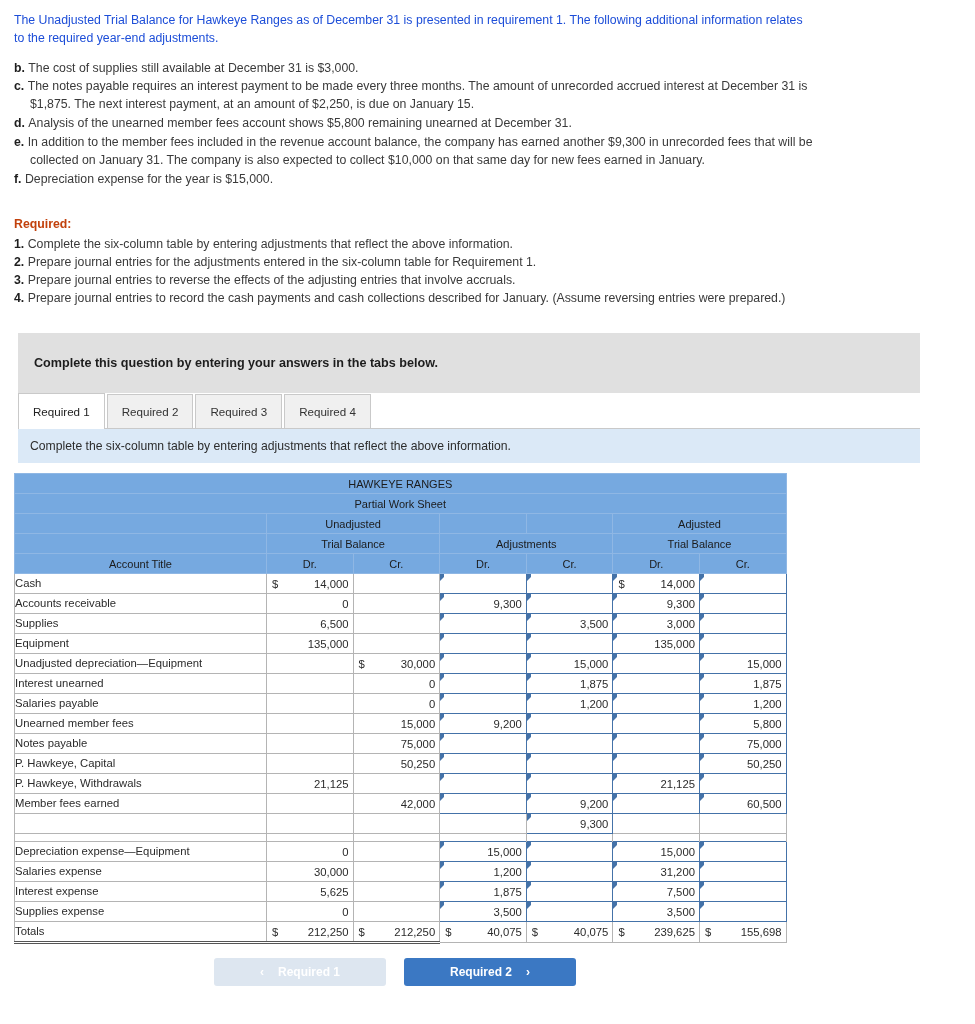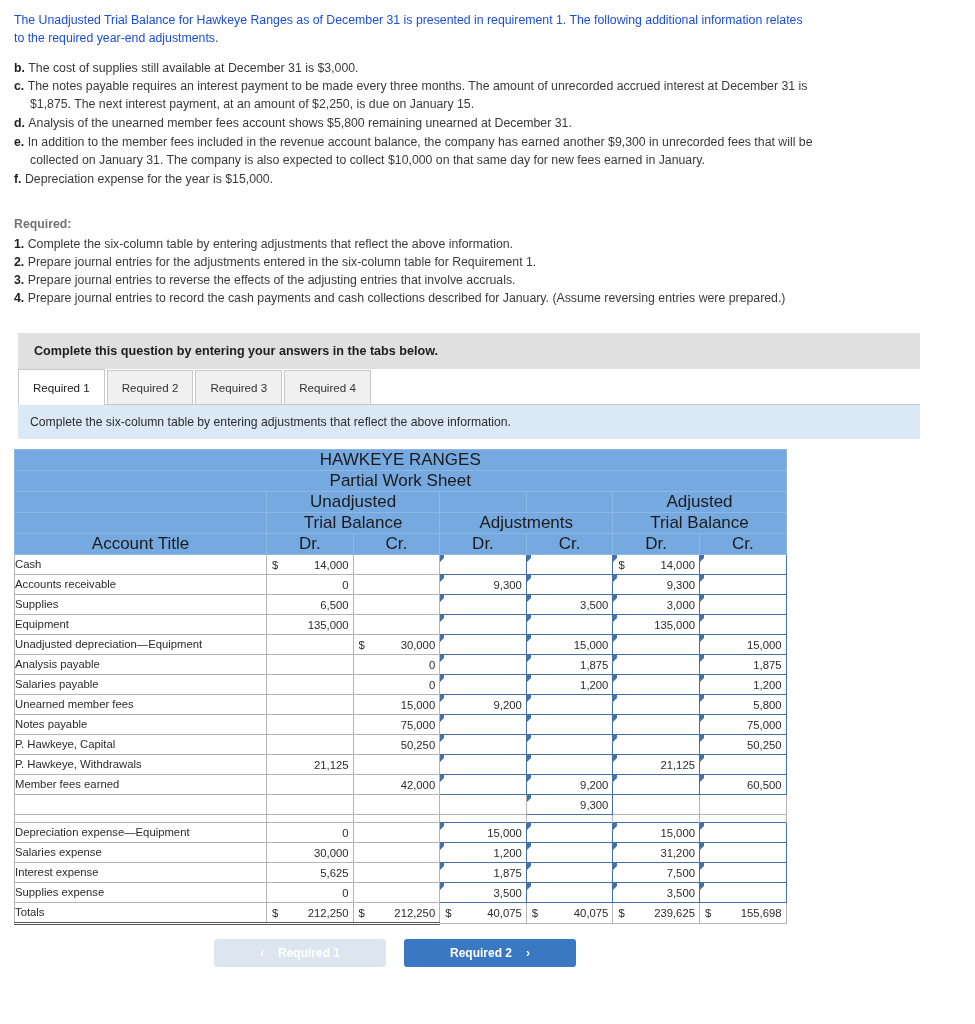--- a/index.html
+++ b/index.html
@@ -19,29 +19,29 @@
     color: #1d4ed8;
     padding: 12px 160px 0 14px;
   }
   .intro p { margin: 0 0 2px 0; }
 
   .facts { padding: 10px 160px 0 14px; font-size: 12.3px; line-height: 1.45; color: #3a3a3a; }
   .fact { margin: 0 0 1px 0; padding-left: 16px; text-indent: -16px; }
   .fact .lbl { font-weight: bold; color: #1d1d1d; }
 
   .required-block { padding: 26px 170px 0 14px; font-size: 12.3px; line-height: 1.48; color: #3a3a3a; }
-  .required-block .rq-title { font-weight: bold; color: #737373; margin: 0 0 1px 0; }
+  .required-block .rq-title { font-weight: bold; color: #c2410c; margin: 0 0 1px 0; }
   .req-item { margin: 0; padding-left: 15px; text-indent: -15px; }
   .req-item .num { font-weight: bold; color: #1d1d1d; }
 
   
   .gray-bar {
     margin: 26px 0 0 18px;
     width: 902px;
-    height: 36px;
+    height: 60px;
     background: #e0e0e0;
     display: flex;
     align-items: center;
     padding-left: 16px;
     font-size: 12.6px;
     font-weight: bold;
     color: #1d1d1d;
   }
 
   
@@ -100,21 +100,21 @@
     border: 1px solid #b4b4b4;
     padding: 0;
     height: 20px;
     font-weight: normal;
   }
   .hdr {
     background: #76a9e0;
     text-align: center;
     font-weight: bold;
     color: #1b1b1b;
-    font-size: 17px;
+    font-size: 11px;
     border: 1px solid #8fb7e4 !important;
     height: 20px;
   }
   .hdr.plain { font-weight: normal; }
   .hdr.blankcell { background: #76a9e0; }
 
   col.c-title { width: 252px; }
   col.c-num   { width: 86.6px; }
   .titlecell { padding-left: 4px; text-align: left; height: 19px; line-height: 19px; white-space: nowrap; }
 
@@ -364,21 +364,21 @@
             </td>
             <td class="inp"></td>
             <td class="inp">
               <div class="dollar-row">
                 <span class="sym"></span>
                 <span class="amt">15,000</span>
               </div>
             </td>
           </tr>
           <tr>
-            <td class="titlecell">Analysis payable</td>
+            <td class="titlecell">Interest unearned</td>
             <td></td>
             <td>
               <div class="dollar-row">
                 <span class="sym"></span>
                 <span class="amt">0</span>
               </div>
             </td>
             <td class="inp"></td>
             <td class="inp">
               <div class="dollar-row">

